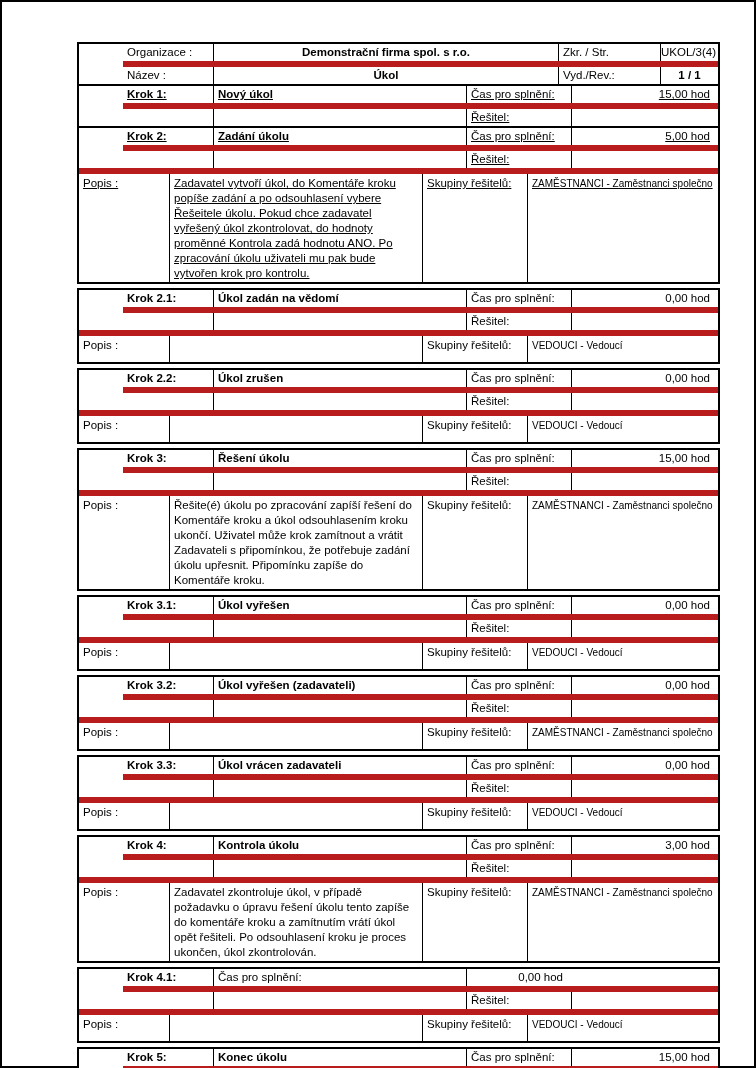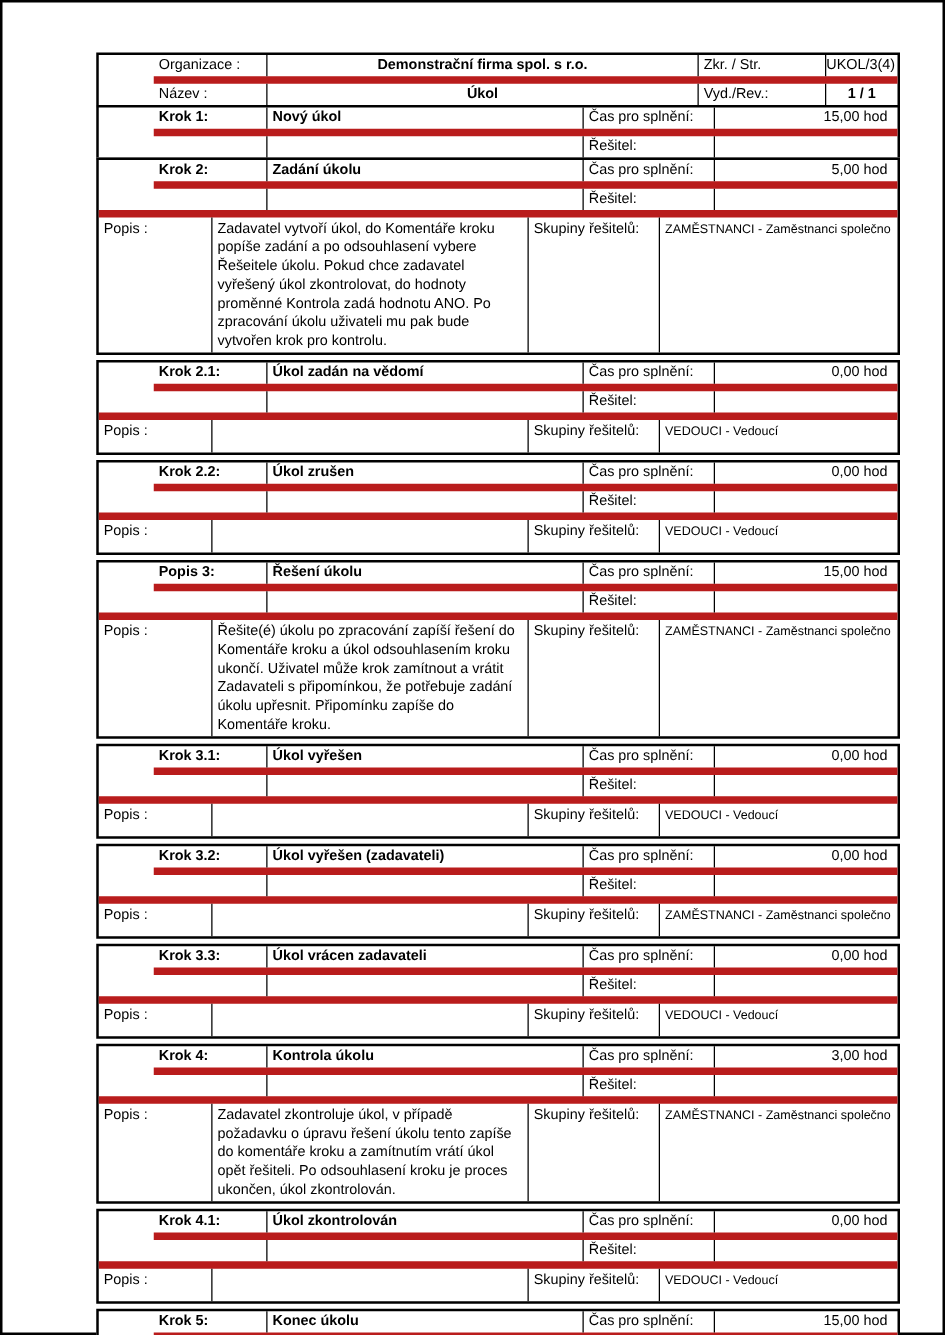--- a/index.html
+++ b/index.html
@@ -10,21 +10,21 @@
     box-sizing:border-box;
     border:2px solid #000;
     background:#fff;
     font-family:"Liberation Sans", sans-serif;
     font-size:11.5px;
     color:#000;
   }
   .doc { position:absolute; left:75px; top:40px; width:643px; }
 
   .block { border:2px solid #000; background:#fff; }
-  .block.attached { margin-top:-2px; }
+  .block.attached { margin-top:-2px;text-decoration:underline; }
   .block.gap { margin-top:4px; }
 
   .row { display:grid; }
   .row + .row { border-top:6px solid #b91c1c; }
   .grid-header .row { grid-template-columns:90px 345px 102px 1fr; }
   .grid-main .row  { grid-template-columns:90px 253px 105px 1fr; }
   .grid-metrika .row { grid-template-columns:110px 1fr 121px; }
 
   .cell { padding:1px 4px; overflow:hidden; line-height:15px; }
   .cell + .cell { border-left:1px solid #000; }
@@ -141,21 +141,21 @@
     <div class="row popis-row">
       <div class="cell">Popis :</div>
       <div class="cell"></div>
       <div class="cell">Skupiny řešitelů:</div>
       <div class="cell small">VEDOUCI - Vedoucí</div>
     </div>
   </div>
 
   <div class="block grid-main step-block gap">
     <div class="row r17">
-      <div class="cell b">Popis 3:</div>
+      <div class="cell b">Krok 3:</div>
       <div class="cell b">Řešení úkolu</div>
       <div class="cell">Čas pro splnění:</div>
       <div class="cell time">15,00 hod</div>
     </div>
     <div class="row r17">
       <div class="cell"></div>
       <div class="cell"></div>
       <div class="cell">Řešitel:</div>
       <div class="cell"></div>
     </div>
@@ -247,21 +247,20 @@
       <div class="cell">Popis :</div>
       <div class="cell">Zadavatel zkontroluje úkol, v případě požadavku o úpravu řešení úkolu tento zapíše do komentáře kroku a zamítnutím vrátí úkol opět řešiteli. Po odsouhlasení kroku je proces ukončen, úkol zkontrolován.</div>
       <div class="cell">Skupiny řešitelů:</div>
       <div class="cell small">ZAMĚSTNANCI - Zaměstnanci společno</div>
     </div>
   </div>
 
   <div class="block grid-main step-block gap">
     <div class="row r17">
       <div class="cell b">Krok 4.1:</div>
-      <div class="cell b">Úkol zkontrolován</div>
       <div class="cell">Čas pro splnění:</div>
       <div class="cell time">0,00 hod</div>
     </div>
     <div class="row r17">
       <div class="cell"></div>
       <div class="cell"></div>
       <div class="cell">Řešitel:</div>
       <div class="cell"></div>
     </div>
     <div class="row popis-row">

